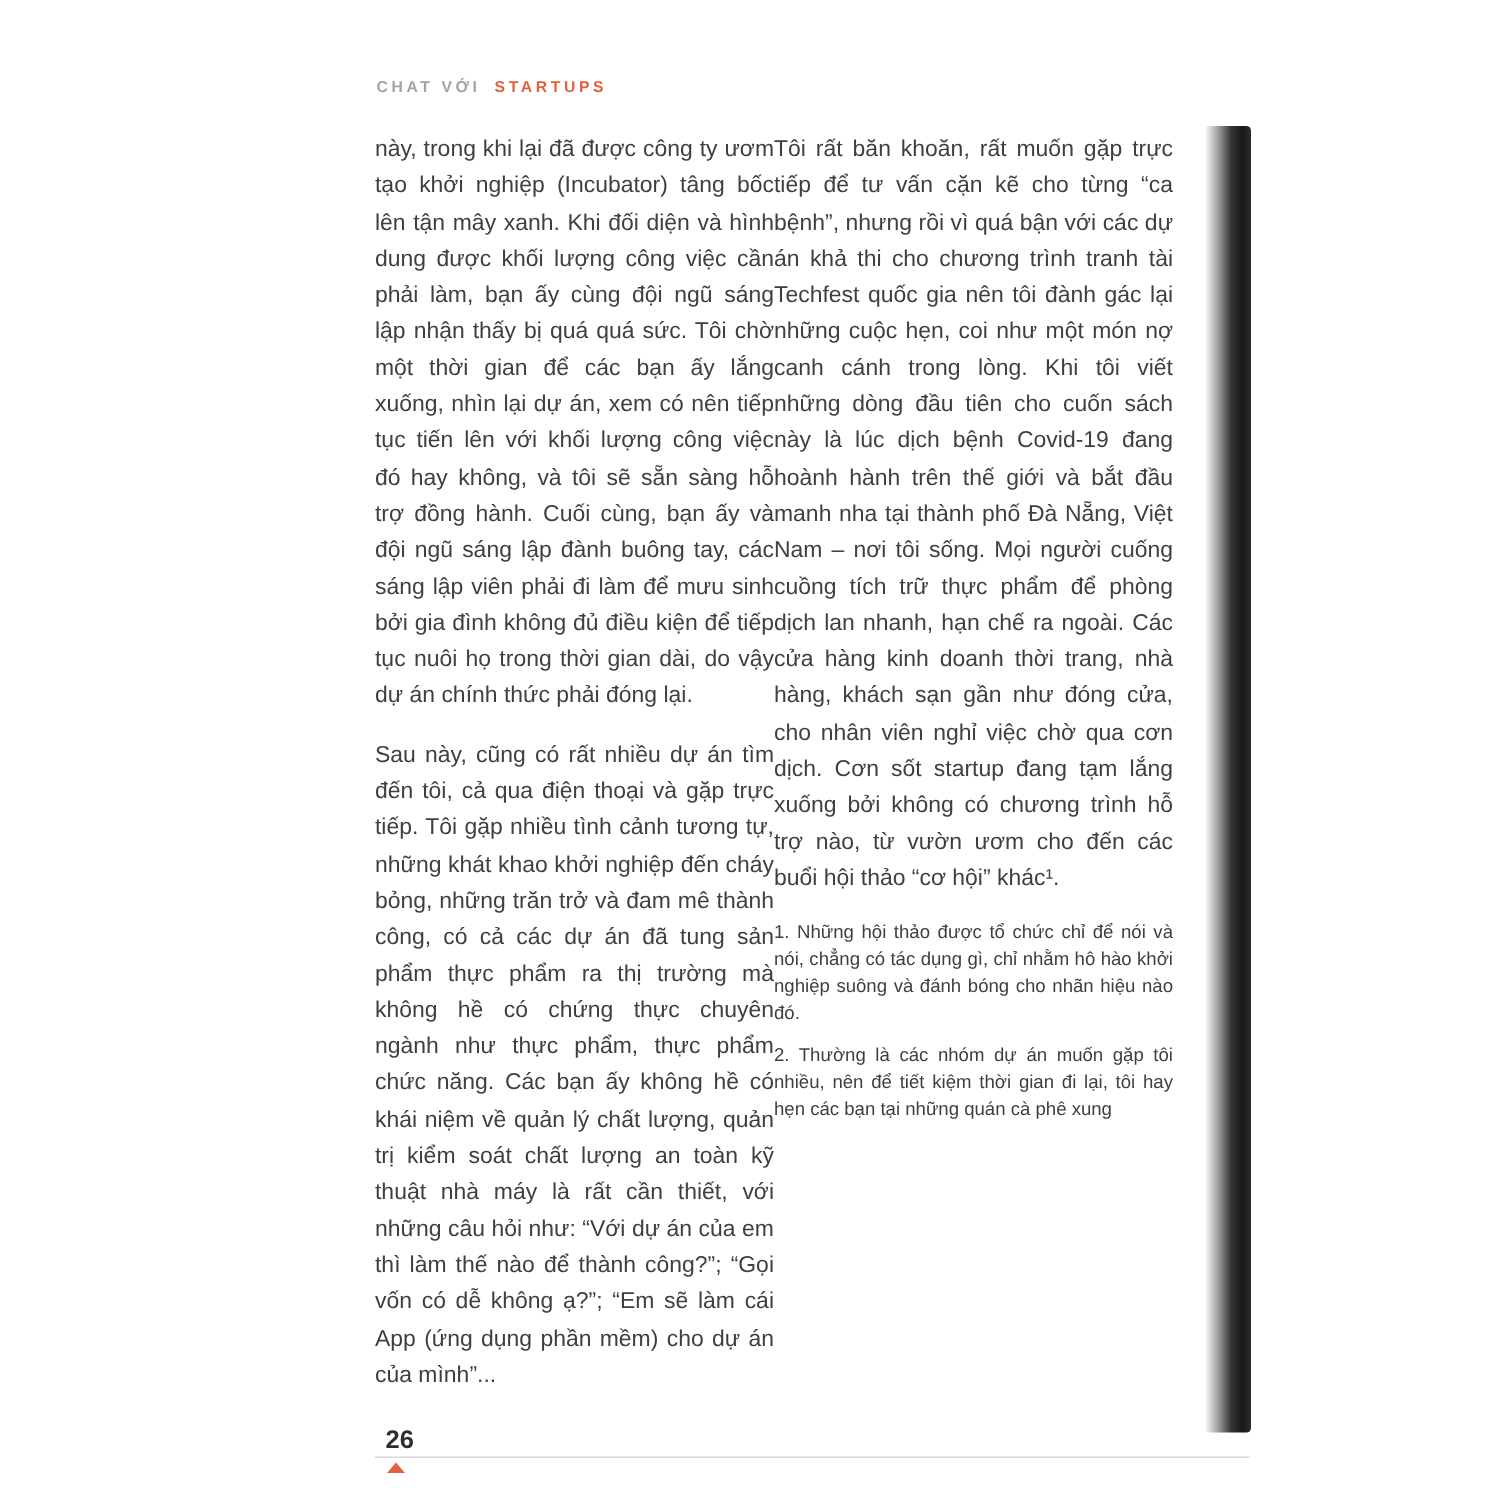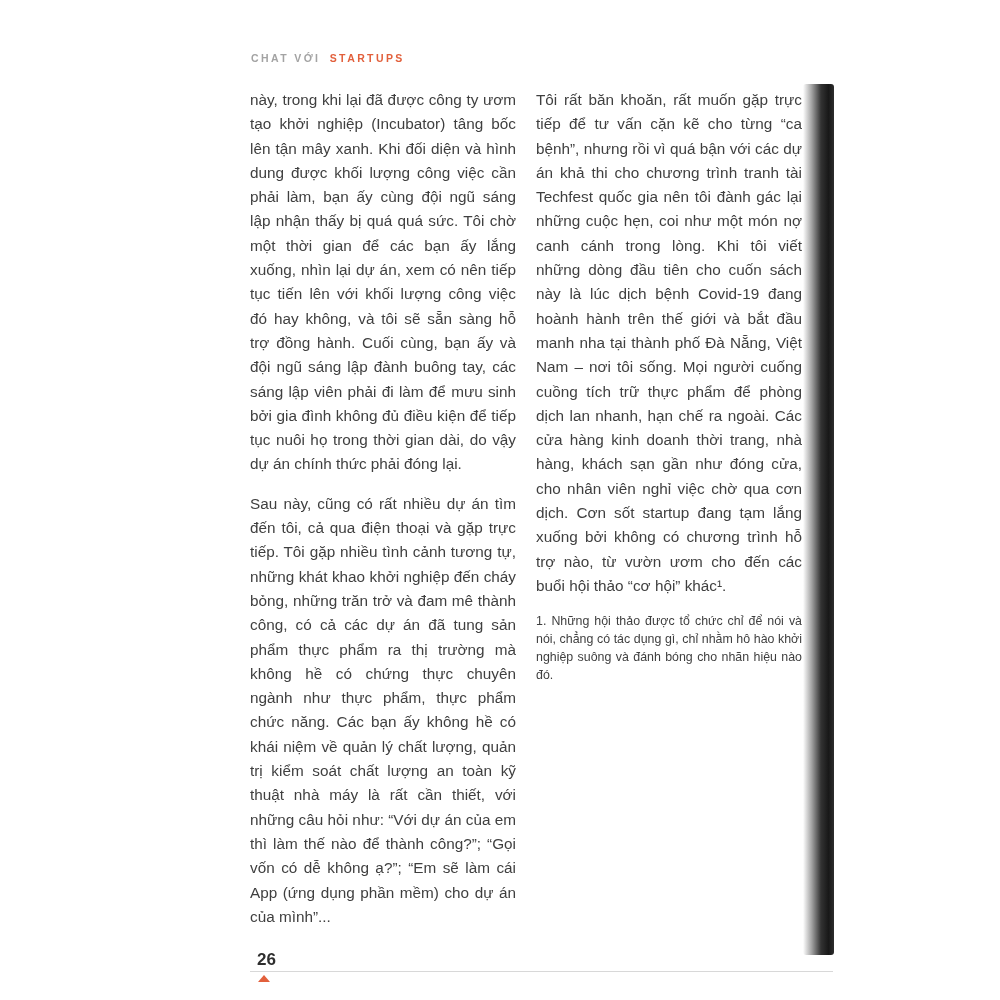--- a/index.html
+++ b/index.html
@@ -29,21 +29,20 @@
   }
   .running-header .title-gray { color: #a3a3a3; }
   .running-header .title-accent { color: #e2603c; margin-left: 4px; }
 
   .columns {
     position: absolute;
     top: 88px;
     left: 250px;
     width: 552px;
     display: flex;
-    gap: 20px;
   }
   .col {
     flex: 0 0 266px;
     width: 266px;
     font-size: 15.3px;
     line-height: 24.3px;
     color: #3f3f3f;
     text-align: justify;
     text-justify: inter-word;
   }
@@ -114,20 +113,21 @@
     <div class="col">
       <p>này, trong khi lại đã được công ty ươm tạo khởi nghiệp (Incubator) tâng bốc lên tận mây xanh. Khi đối diện và hình dung được khối lượng công việc cần phải làm, bạn ấy cùng đội ngũ sáng lập nhận thấy bị quá quá sức. Tôi chờ một thời gian để các bạn ấy lắng xuống, nhìn lại dự án, xem có nên tiếp tục tiến lên với khối lượng công việc đó hay không, và tôi sẽ sẵn sàng hỗ trợ đồng hành. Cuối cùng, bạn ấy và đội ngũ sáng lập đành buông tay, các sáng lập viên phải đi làm để mưu sinh bởi gia đình không đủ điều kiện để tiếp tục nuôi họ trong thời gian dài, do vậy dự án chính thức phải đóng lại.</p>
       <p>Sau này, cũng có rất nhiều dự án tìm đến tôi, cả qua điện thoại và gặp trực tiếp. Tôi gặp nhiều tình cảnh tương tự, những khát khao khởi nghiệp đến cháy bỏng, những trăn trở và đam mê thành công, có cả các dự án đã tung sản phẩm thực phẩm ra thị trường mà không hề có chứng thực chuyên ngành như thực phẩm, thực phẩm chức năng. Các bạn ấy không hề có khái niệm về quản lý chất lượng, quản trị kiểm soát chất lượng an toàn kỹ thuật nhà máy là rất cần thiết, với những câu hỏi như: “Với dự án của em thì làm thế nào để thành công?”; “Gọi vốn có dễ không ạ?”; “Em sẽ làm cái App (ứng dụng phần mềm) cho dự án của mình”...</p>
     </div>
 
     <div class="col">
       <p>Tôi rất băn khoăn, rất muốn gặp trực tiếp để tư vấn cặn kẽ cho từng “ca bệnh”, nhưng rồi vì quá bận với các dự án khả thi cho chương trình tranh tài Techfest quốc gia nên tôi đành gác lại những cuộc hẹn, coi như một món nợ canh cánh trong lòng. Khi tôi viết những dòng đầu tiên cho cuốn sách này là lúc dịch bệnh Covid-19 đang hoành hành trên thế giới và bắt đầu manh nha tại thành phố Đà Nẵng, Việt Nam – nơi tôi sống. Mọi người cuống cuồng tích trữ thực phẩm để phòng dịch lan nhanh, hạn chế ra ngoài. Các cửa hàng kinh doanh thời trang, nhà hàng, khách sạn gần như đóng cửa, cho nhân viên nghỉ việc chờ qua cơn dịch. Cơn sốt startup đang tạm lắng xuống bởi không có chương trình hỗ trợ nào, từ vườn ươm cho đến các buổi hội thảo “cơ hội” khác¹.</p>
 
       <div class="footnotes">
         <p>1. Những hội thảo được tổ chức chỉ để nói và nói, chẳng có tác dụng gì, chỉ nhằm hô hào khởi nghiệp suông và đánh bóng cho nhãn hiệu nào đó.</p>
+        <p>2. Thường là các nhóm dự án muốn gặp tôi nhiều, nên để tiết kiệm thời gian đi lại, tôi hay hẹn các bạn tại những quán cà phê xung</p>
       </div>
     </div>
   </div>
 
   <span class="page-number">26</span>
   <div class="footer-rule"></div>
   <div class="footer-triangle"></div>
 
   <div class="spine-shadow"></div>
 

